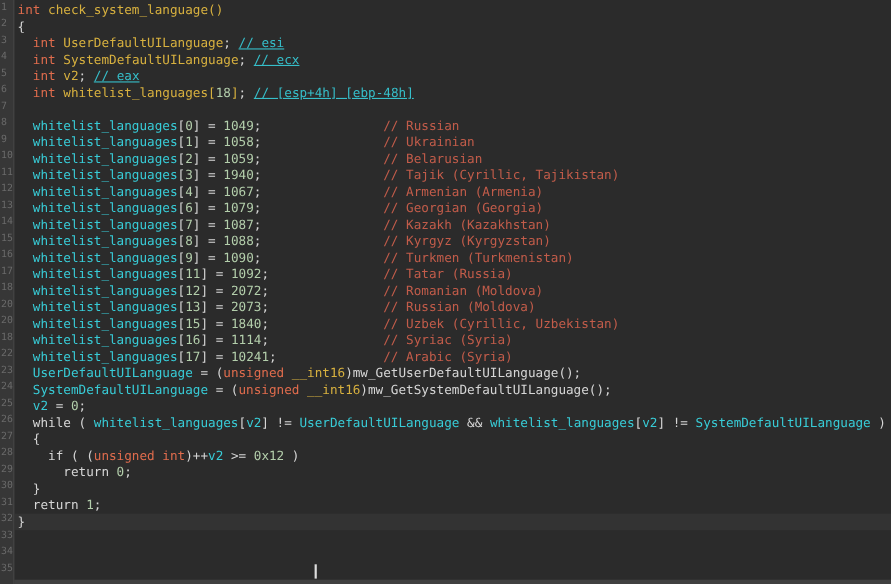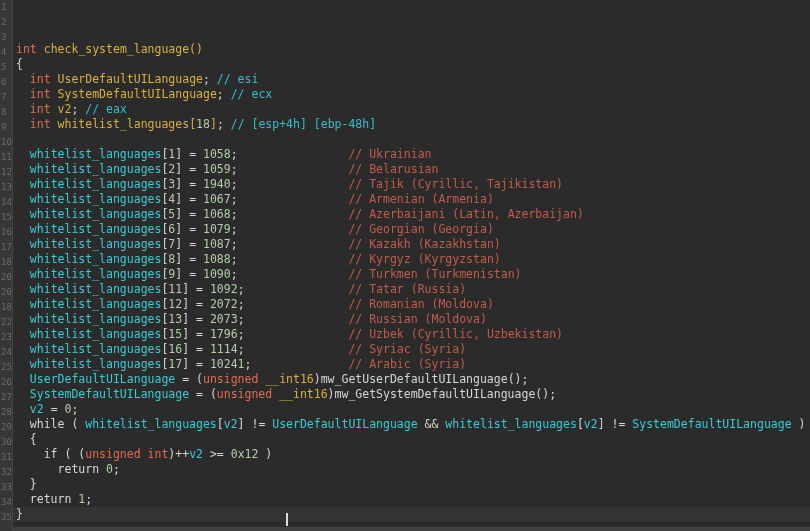--- a/index.html
+++ b/index.html
@@ -24,38 +24,37 @@
     height:15px;line-height:15px;
     font-size:9px;
     color:var(--gutterText,#6a6a6a);
     padding-left:1px;
     white-space:nowrap;
     overflow:hidden;
   }
   #code{
     position:absolute;left:13px;top:0;right:0;bottom:0;
     padding:2px 0 0 3px;
-    margin-top:40px;
   }
   .code-line{
     height:15px;line-height:15px;
     white-space:pre;
     color:var(--p,#d6d6d6);
   }
   .code-line.current{
     background:var(--currentLine,#333333);
     margin-left:-3px;padding-left:3px;
     margin-right:0;
   }
   .t-p{color:var(--p,#d6d6d6);}
   .t-k{color:var(--k,#e06c4d);}
   .t-y{color:var(--y,#d8b13f);}
   .t-c{color:var(--c,#38ccd7);}
   .t-n{color:var(--n,#b3ceab);}
-  .t-cc{color:var(--cc,#36bfca);}
+  .t-cc{color:var(--cc,#36bfca);text-decoration:underline;}
   .t-cr{color:var(--cr,#c25c4a);}
   #caret{
     position:absolute;width:2px;height:13px;
     background:var(--caret,#dddddd);
     z-index:3;
   }
   #bottom-strip{
     position:absolute;left:0;right:0;bottom:0;height:4px;
     background:var(--strip,#404040);
     z-index:1;
@@ -103,33 +102,33 @@
       <div class="gnum">35</div>
     </div>
   <div id="code">
       <div class="code-line"><span class="t-k">int</span><span class="t-p"> </span><span class="t-y">check_system_language()</span></div>
       <div class="code-line"><span class="t-p">{</span></div>
       <div class="code-line"><span class="t-p">  </span><span class="t-k">int</span><span class="t-p"> </span><span class="t-y">UserDefaultUILanguage</span><span class="t-p">; </span><span class="t-cc">// esi</span></div>
       <div class="code-line"><span class="t-p">  </span><span class="t-k">int</span><span class="t-p"> </span><span class="t-y">SystemDefaultUILanguage</span><span class="t-p">; </span><span class="t-cc">// ecx</span></div>
       <div class="code-line"><span class="t-p">  </span><span class="t-k">int</span><span class="t-p"> </span><span class="t-y">v2</span><span class="t-p">; </span><span class="t-cc">// eax</span></div>
       <div class="code-line"><span class="t-p">  </span><span class="t-k">int</span><span class="t-p"> </span><span class="t-y">whitelist_languages</span><span class="t-y">[</span><span class="t-n">18</span><span class="t-y">]</span><span class="t-p">; </span><span class="t-cc">// [esp+4h] [ebp-48h]</span></div>
       <div class="code-line">&nbsp;</div>
+      <div class="code-line"><span class="t-p">  </span><span class="t-c">whitelist_languages</span><span class="t-p">[</span><span class="t-n">0</span><span class="t-p">] = </span><span class="t-n">1049</span><span class="t-p">;                </span><span class="t-cr">// Russian</span></div>
       <div class="code-line"><span class="t-p">  </span><span class="t-c">whitelist_languages</span><span class="t-p">[</span><span class="t-n">1</span><span class="t-p">] = </span><span class="t-n">1058</span><span class="t-p">;                </span><span class="t-cr">// Ukrainian</span></div>
       <div class="code-line"><span class="t-p">  </span><span class="t-c">whitelist_languages</span><span class="t-p">[</span><span class="t-n">2</span><span class="t-p">] = </span><span class="t-n">1059</span><span class="t-p">;                </span><span class="t-cr">// Belarusian</span></div>
       <div class="code-line"><span class="t-p">  </span><span class="t-c">whitelist_languages</span><span class="t-p">[</span><span class="t-n">3</span><span class="t-p">] = </span><span class="t-n">1940</span><span class="t-p">;                </span><span class="t-cr">// Tajik (Cyrillic, Tajikistan)</span></div>
       <div class="code-line"><span class="t-p">  </span><span class="t-c">whitelist_languages</span><span class="t-p">[</span><span class="t-n">4</span><span class="t-p">] = </span><span class="t-n">1067</span><span class="t-p">;                </span><span class="t-cr">// Armenian (Armenia)</span></div>
-      <div class="code-line"><span class="t-p">  </span><span class="t-c">whitelist_languages</span><span class="t-p">[</span><span class="t-n">5</span><span class="t-p">] = </span><span class="t-n">1068</span><span class="t-p">;                </span><span class="t-cr">// Azerbaijani (Latin, Azerbaijan)</span></div>
       <div class="code-line"><span class="t-p">  </span><span class="t-c">whitelist_languages</span><span class="t-p">[</span><span class="t-n">6</span><span class="t-p">] = </span><span class="t-n">1079</span><span class="t-p">;                </span><span class="t-cr">// Georgian (Georgia)</span></div>
       <div class="code-line"><span class="t-p">  </span><span class="t-c">whitelist_languages</span><span class="t-p">[</span><span class="t-n">7</span><span class="t-p">] = </span><span class="t-n">1087</span><span class="t-p">;                </span><span class="t-cr">// Kazakh (Kazakhstan)</span></div>
       <div class="code-line"><span class="t-p">  </span><span class="t-c">whitelist_languages</span><span class="t-p">[</span><span class="t-n">8</span><span class="t-p">] = </span><span class="t-n">1088</span><span class="t-p">;                </span><span class="t-cr">// Kyrgyz (Kyrgyzstan)</span></div>
       <div class="code-line"><span class="t-p">  </span><span class="t-c">whitelist_languages</span><span class="t-p">[</span><span class="t-n">9</span><span class="t-p">] = </span><span class="t-n">1090</span><span class="t-p">;                </span><span class="t-cr">// Turkmen (Turkmenistan)</span></div>
       <div class="code-line"><span class="t-p">  </span><span class="t-c">whitelist_languages</span><span class="t-p">[</span><span class="t-n">11</span><span class="t-p">] = </span><span class="t-n">1092</span><span class="t-p">;               </span><span class="t-cr">// Tatar (Russia)</span></div>
       <div class="code-line"><span class="t-p">  </span><span class="t-c">whitelist_languages</span><span class="t-p">[</span><span class="t-n">12</span><span class="t-p">] = </span><span class="t-n">2072</span><span class="t-p">;               </span><span class="t-cr">// Romanian (Moldova)</span></div>
       <div class="code-line"><span class="t-p">  </span><span class="t-c">whitelist_languages</span><span class="t-p">[</span><span class="t-n">13</span><span class="t-p">] = </span><span class="t-n">2073</span><span class="t-p">;               </span><span class="t-cr">// Russian (Moldova)</span></div>
-      <div class="code-line"><span class="t-p">  </span><span class="t-c">whitelist_languages</span><span class="t-p">[</span><span class="t-n">15</span><span class="t-p">] = </span><span class="t-n">1796</span><span class="t-p">;               </span><span class="t-cr">// Uzbek (Cyrillic, Uzbekistan)</span></div>
+      <div class="code-line"><span class="t-p">  </span><span class="t-c">whitelist_languages</span><span class="t-p">[</span><span class="t-n">15</span><span class="t-p">] = </span><span class="t-n">1840</span><span class="t-p">;               </span><span class="t-cr">// Uzbek (Cyrillic, Uzbekistan)</span></div>
       <div class="code-line"><span class="t-p">  </span><span class="t-c">whitelist_languages</span><span class="t-p">[</span><span class="t-n">16</span><span class="t-p">] = </span><span class="t-n">1114</span><span class="t-p">;               </span><span class="t-cr">// Syriac (Syria)</span></div>
       <div class="code-line"><span class="t-p">  </span><span class="t-c">whitelist_languages</span><span class="t-p">[</span><span class="t-n">17</span><span class="t-p">] = </span><span class="t-n">10241</span><span class="t-p">;              </span><span class="t-cr">// Arabic (Syria)</span></div>
       <div class="code-line"><span class="t-p">  </span><span class="t-c">UserDefaultUILanguage</span><span class="t-p"> = (</span><span class="t-k">unsigned</span><span class="t-p"> </span><span class="t-y">__int16</span><span class="t-p">)mw_GetUserDefaultUILanguage();</span></div>
       <div class="code-line"><span class="t-p">  </span><span class="t-c">SystemDefaultUILanguage</span><span class="t-p"> = (</span><span class="t-k">unsigned</span><span class="t-p"> </span><span class="t-y">__int16</span><span class="t-p">)mw_GetSystemDefaultUILanguage();</span></div>
       <div class="code-line"><span class="t-p">  </span><span class="t-c">v2</span><span class="t-p"> = </span><span class="t-n">0</span><span class="t-p">;</span></div>
       <div class="code-line"><span class="t-p">  while ( </span><span class="t-c">whitelist_languages</span><span class="t-p">[</span><span class="t-c">v2</span><span class="t-p">] != </span><span class="t-c">UserDefaultUILanguage</span><span class="t-p"> &amp;&amp; </span><span class="t-c">whitelist_languages</span><span class="t-p">[</span><span class="t-c">v2</span><span class="t-p">] != </span><span class="t-c">SystemDefaultUILanguage</span><span class="t-p"> )</span></div>
       <div class="code-line"><span class="t-p">  {</span></div>
       <div class="code-line"><span class="t-p">    if ( (</span><span class="t-k">unsigned</span><span class="t-p"> </span><span class="t-k">int</span><span class="t-p">)++</span><span class="t-c">v2</span><span class="t-p"> &gt;= </span><span class="t-n">0x12</span><span class="t-p"> )</span></div>
       <div class="code-line"><span class="t-p">      return </span><span class="t-n">0</span><span class="t-p">;</span></div>
       <div class="code-line"><span class="t-p">  }</span></div>

